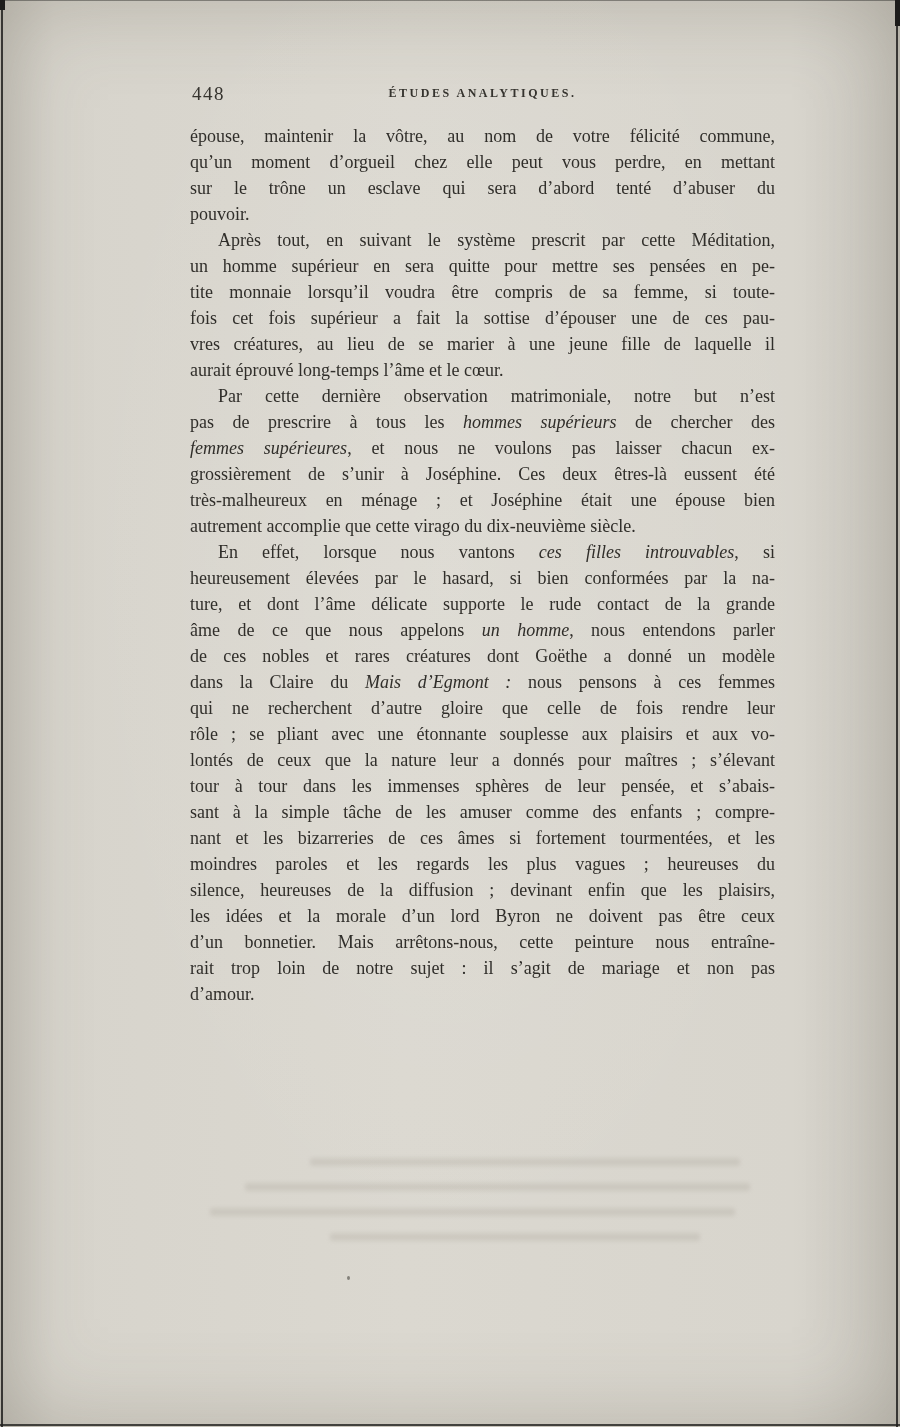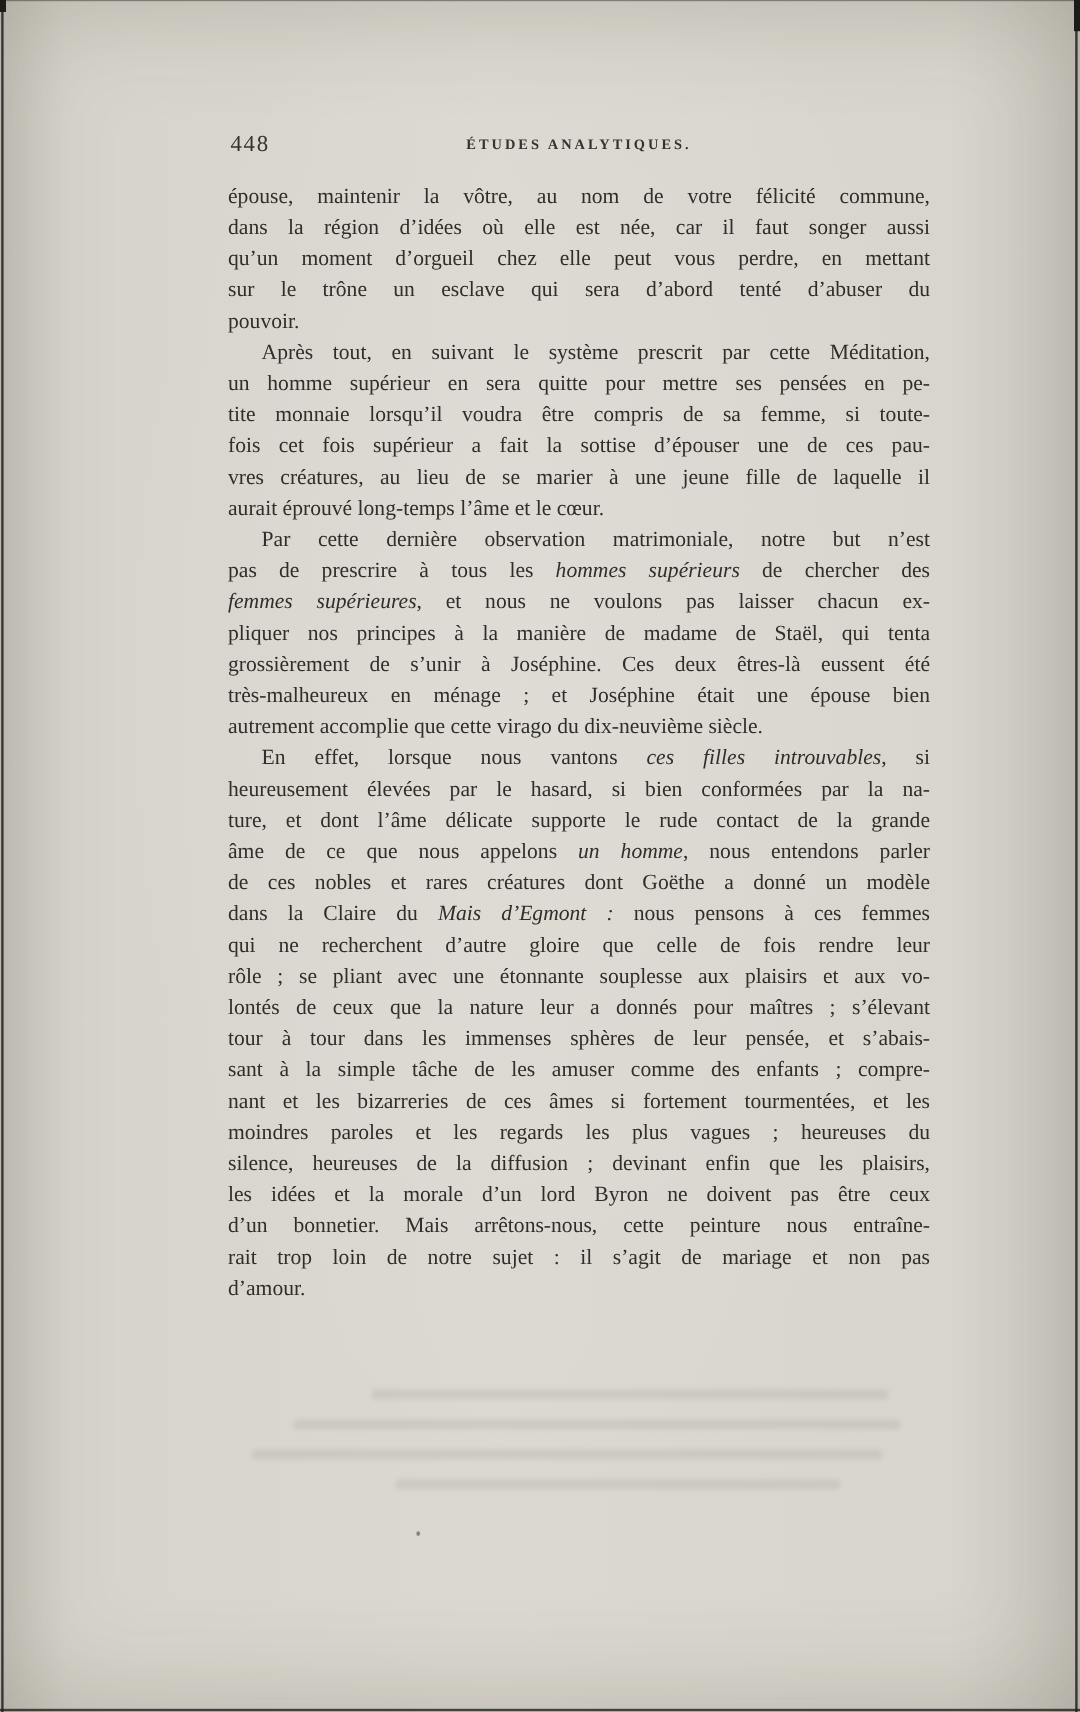--- a/index.html
+++ b/index.html
@@ -24,21 +24,21 @@
   .edge { position: absolute; }
   .edge-left   { left: 1px; top: 0; bottom: 0; width: 2px; background: #21201e; opacity: .85; }
   .edge-right  { right: 2px; top: 0; bottom: 0; width: 2px; background: #21201e; opacity: .85; }
   .edge-bottom { left: 0; right: 0; bottom: 1px; height: 2px; background: #21201e; opacity: .8; }
   .edge-top    { left: 0; right: 0; top: 0; height: 1px; background: rgba(40,40,38,.45); }
   .corner-tl   { left: 0; top: 0; width: 5px; height: 10px; background: #1c1b1a; }
   .corner-tr   { right: 0; top: 0; width: 5px; height: 26px; background: #1c1b1a; }
 
   .text-block {
     position: relative;
-    padding: 110px 125px 0 190px;
+    padding: 83px 125px 0 190px;
   }
 
   .header {
     position: relative;
     height: 24px;
     margin-bottom: 16px;
   }
   .page-number {
     position: absolute;
     left: 2px;
@@ -115,38 +115,36 @@
   <div class="edge corner-tr"></div>
 
   <div class="text-block">
     <div class="header">
       <span class="page-number">448</span>
       <span class="running-title">ÉTUDES ANALYTIQUES.</span>
     </div>
     <div class="body-text">
         <div class="paragraph">
           <div class="line"><span>épouse, maintenir la vôtre, au nom de votre félicité commune,</span></div>
-          <div class="line"><span>dans la région d’idées où elle est née, car il faut songer aussi</span></div>
           <div class="line"><span>qu’un moment d’orgueil chez elle peut vous perdre, en mettant</span></div>
           <div class="line"><span>sur le trône un esclave qui sera d’abord tenté d’abuser du</span></div>
           <div class="line last"><span>pouvoir.</span></div>
         </div>
         <div class="paragraph indent">
           <div class="line"><span>Après tout, en suivant le système prescrit par cette Méditation,</span></div>
           <div class="line"><span>un homme supérieur en sera quitte pour mettre ses pensées en pe-</span></div>
           <div class="line"><span>tite monnaie lorsqu’il voudra être compris de sa femme, si toute-</span></div>
           <div class="line"><span>fois cet fois supérieur a fait la sottise d’épouser une de ces pau-</span></div>
           <div class="line"><span>vres créatures, au lieu de se marier à une jeune fille de laquelle il</span></div>
           <div class="line last"><span>aurait éprouvé long-temps l’âme et le cœur.</span></div>
         </div>
         <div class="paragraph indent">
           <div class="line"><span>Par cette dernière observation matrimoniale, notre but n’est</span></div>
           <div class="line"><span>pas de prescrire à tous les </span><span class="it">hommes supérieurs</span><span> de chercher des</span></div>
           <div class="line"><span class="it">femmes supérieures</span><span>, et nous ne voulons pas laisser chacun ex-</span></div>
-          <div class="line"><span>pliquer nos principes à la manière de madame de Staël, qui tenta</span></div>
           <div class="line"><span>grossièrement de s’unir à Joséphine. Ces deux êtres-là eussent été</span></div>
           <div class="line"><span>très-malheureux en ménage ; et Joséphine était une épouse bien</span></div>
           <div class="line last"><span>autrement accomplie que cette virago du dix-neuvième siècle.</span></div>
         </div>
         <div class="paragraph indent">
           <div class="line"><span>En effet, lorsque nous vantons </span><span class="it">ces filles introuvables</span><span>, si</span></div>
           <div class="line"><span>heureusement élevées par le hasard, si bien conformées par la na-</span></div>
           <div class="line"><span>ture, et dont l’âme délicate supporte le rude contact de la grande</span></div>
           <div class="line"><span>âme de ce que nous appelons </span><span class="it">un homme</span><span>, nous entendons parler</span></div>
           <div class="line"><span>de ces nobles et rares créatures dont Goëthe a donné un modèle</span></div>

